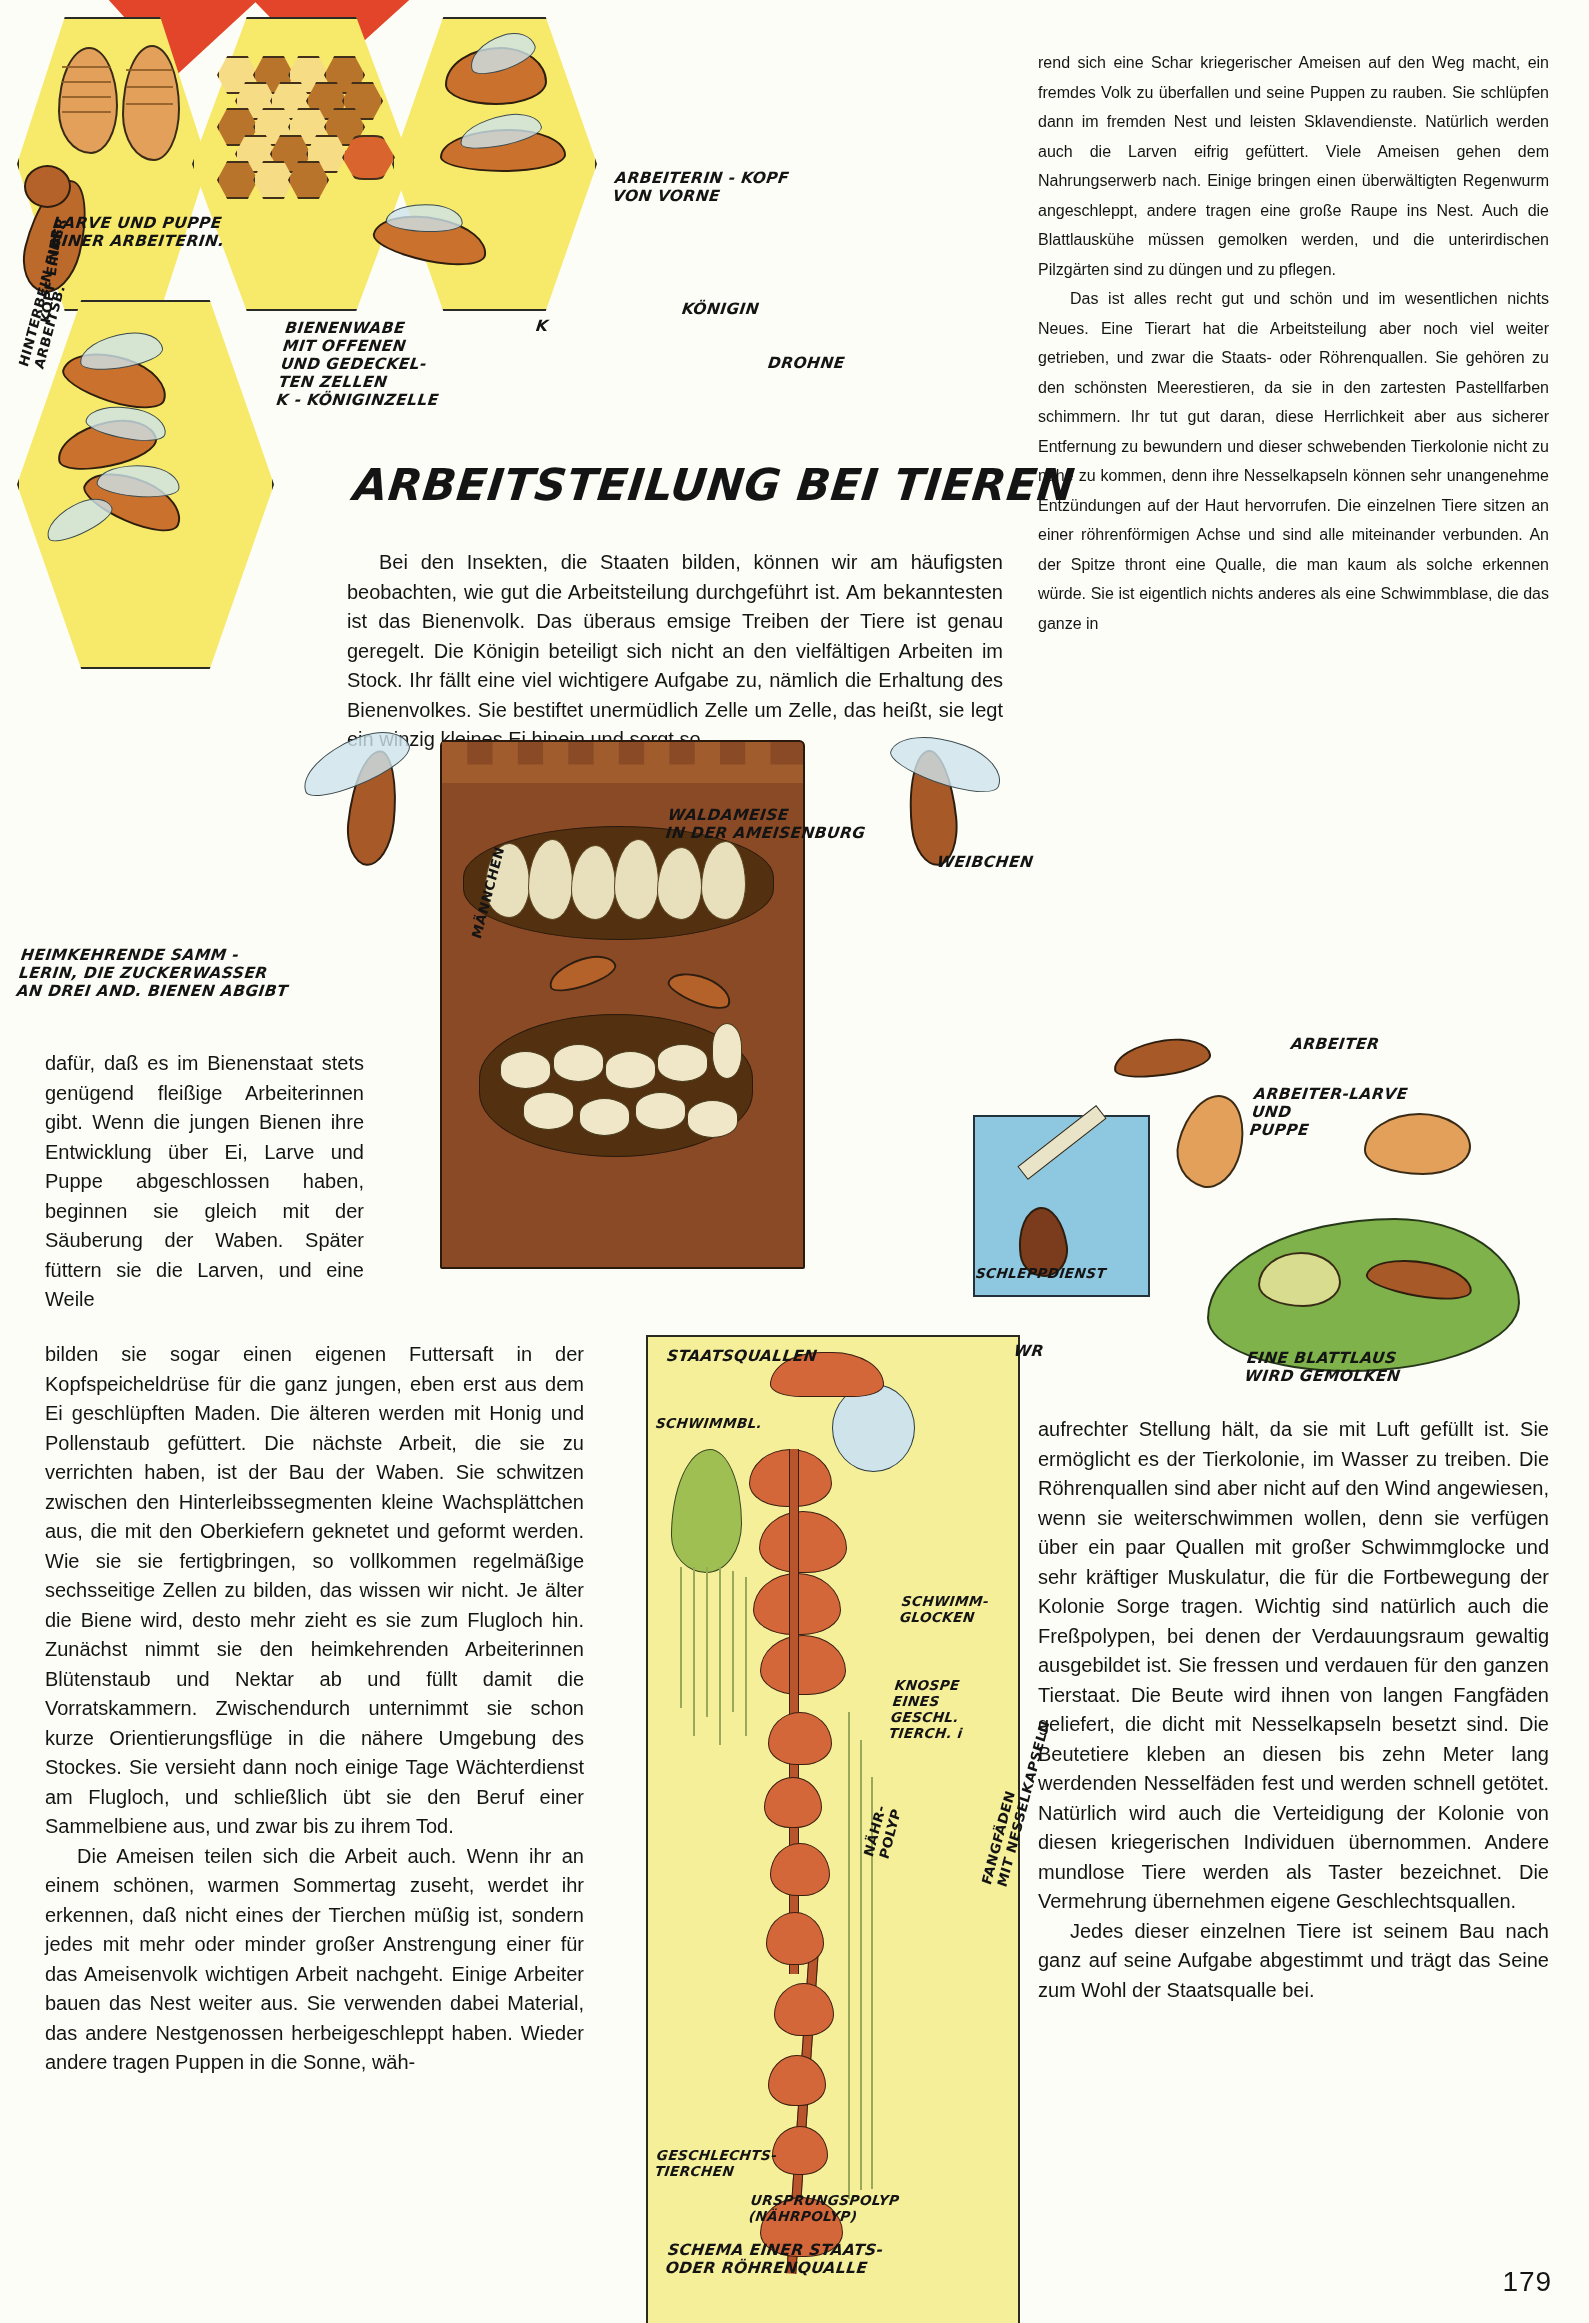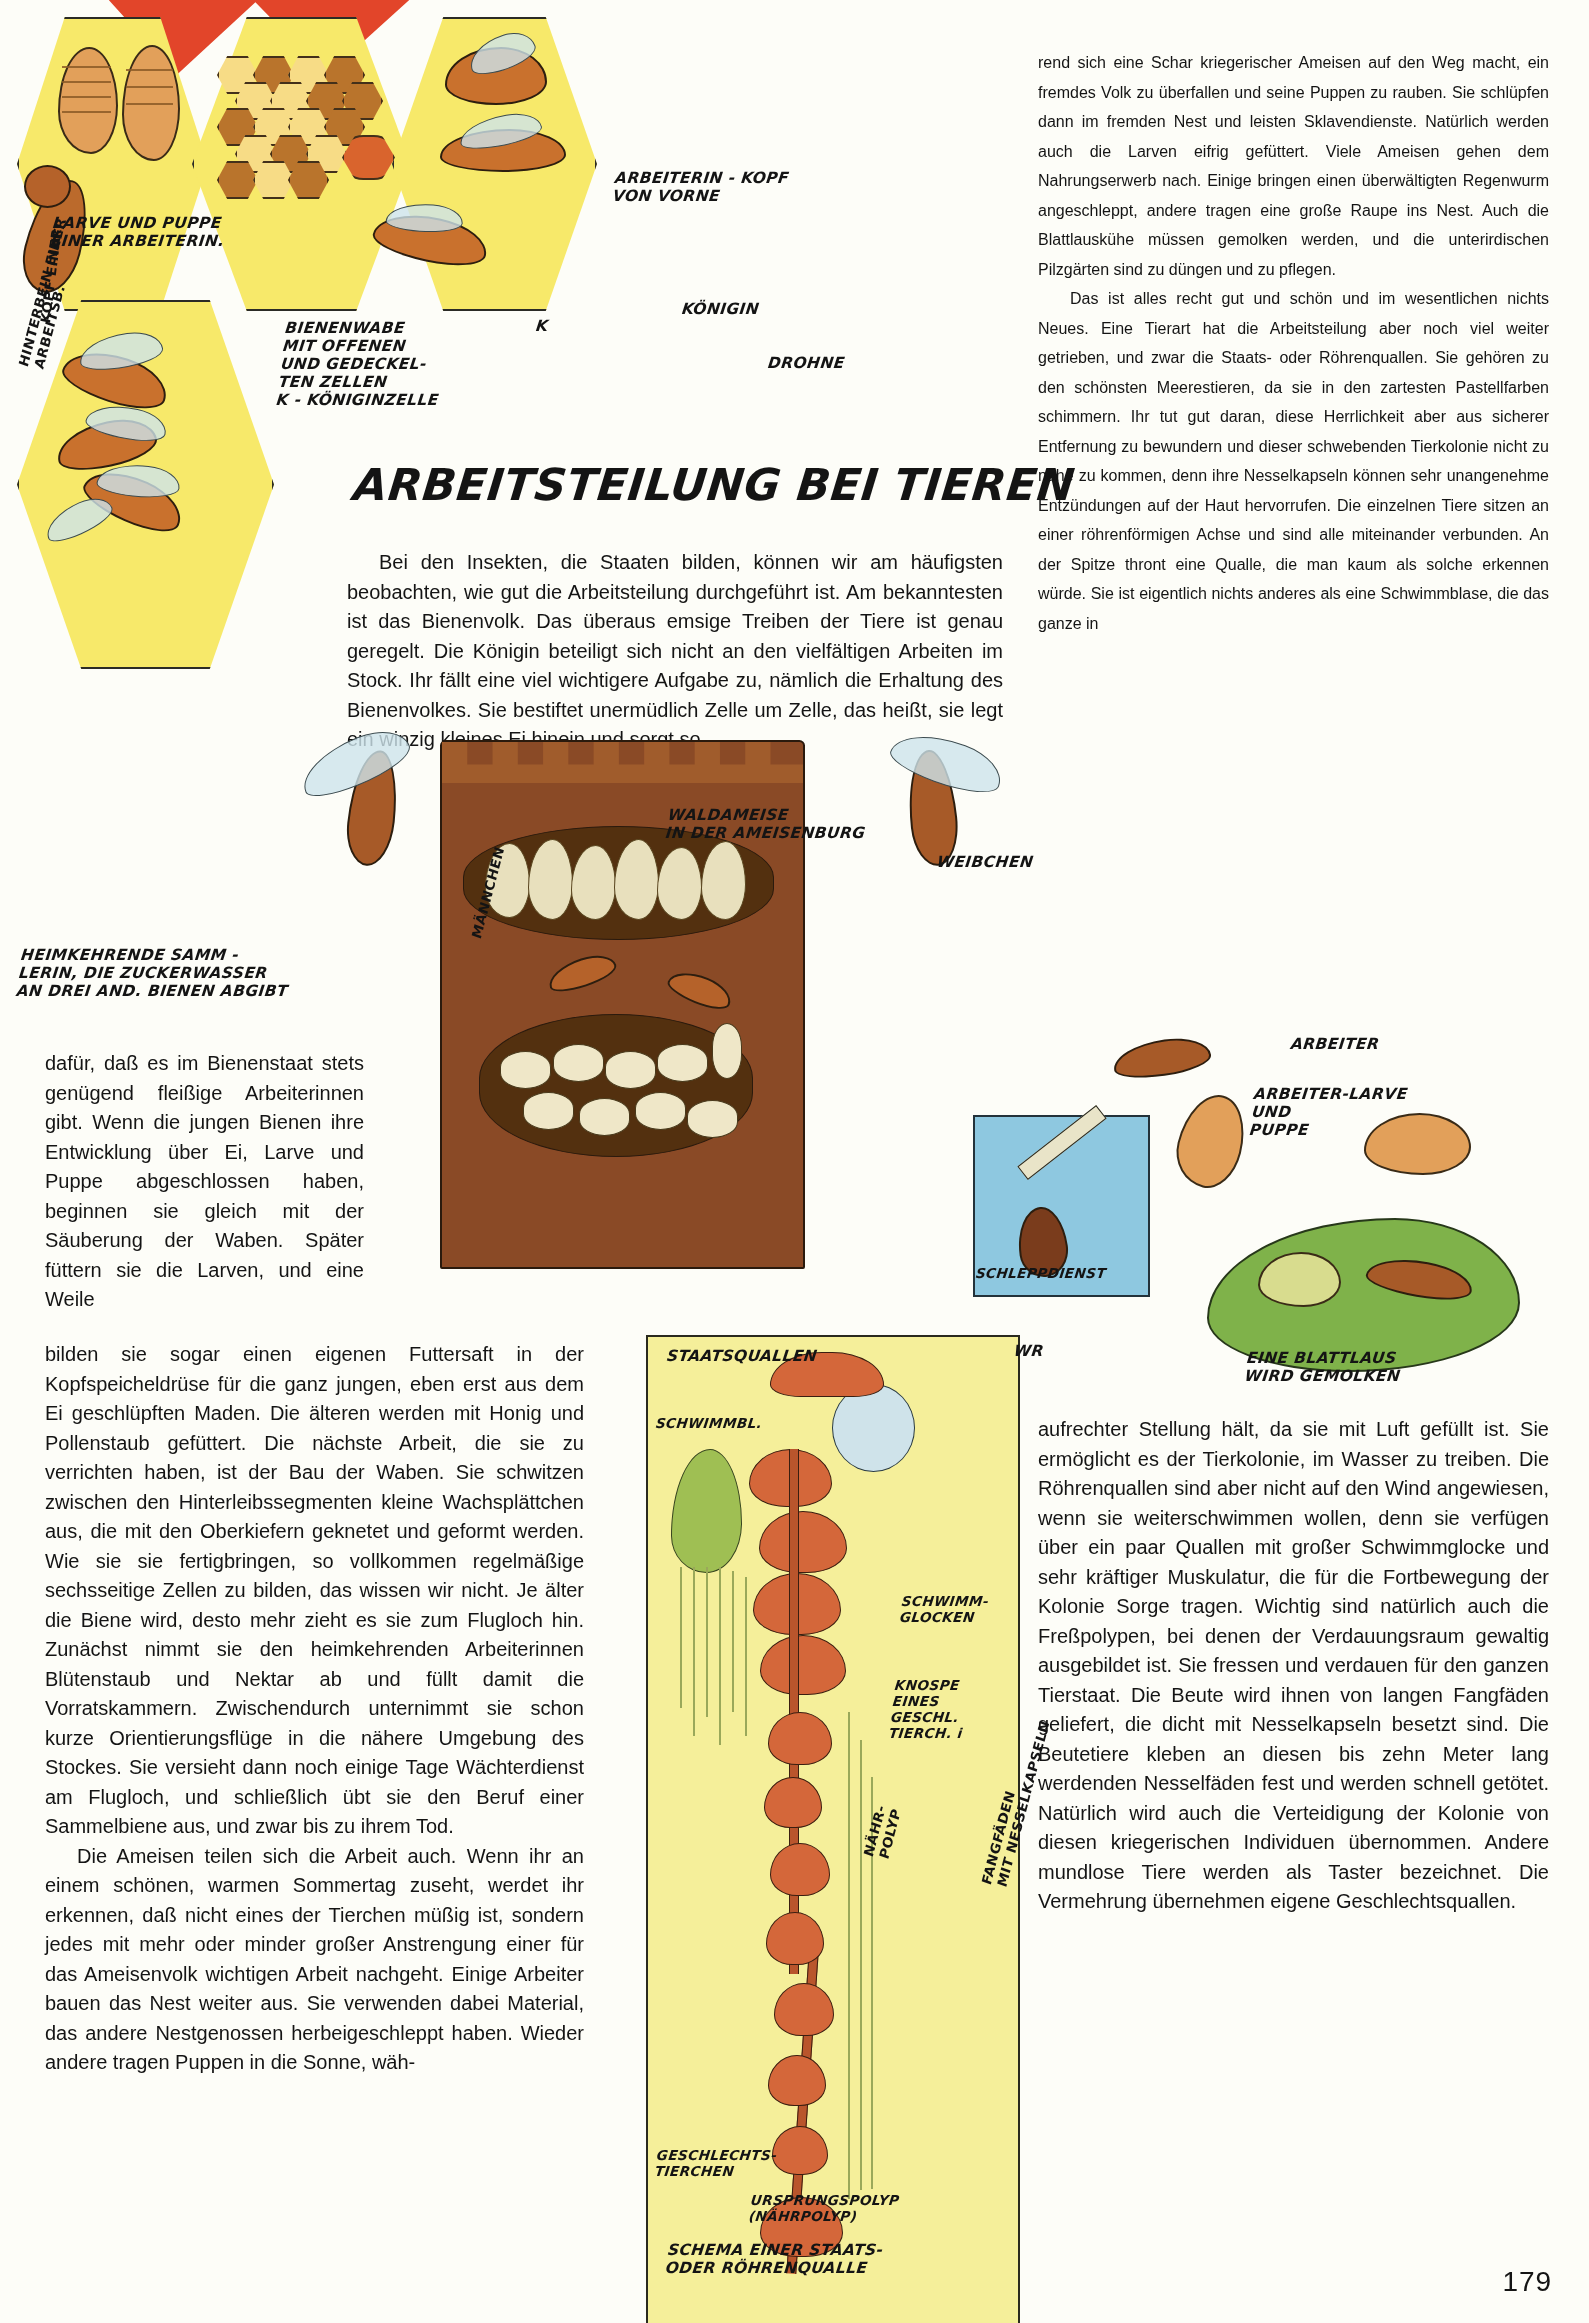--- a/index.html
+++ b/index.html
@@ -398,17 +398,18 @@
     <p>Die Ameisen teilen sich die Arbeit auch. Wenn ihr an einem schönen, warmen Sommertag zuseht, werdet ihr erkennen, daß nicht eines der Tierchen müßig ist, sondern jedes mit mehr oder minder großer Anstrengung einer für das Ameisenvolk wichtigen Arbeit nachgeht. Einige Arbeiter bauen das Nest weiter aus. Sie verwenden dabei Material, das andere Nestgenossen herbeigeschleppt haben. Wieder andere tragen Puppen in die Sonne, wäh-</p>
   </div>
 
   <div class="col-right">
     <p class="noind">rend sich eine Schar kriegerischer Ameisen auf den Weg macht, ein fremdes Volk zu überfallen und seine Puppen zu rauben. Sie schlüpfen dann im fremden Nest und leisten Sklavendienste. Natürlich werden auch die Larven eifrig gefüttert. Viele Ameisen gehen dem Nahrungserwerb nach. Einige bringen einen überwältigten Regenwurm angeschleppt, andere tragen eine große Raupe ins Nest. Auch die Blattlauskühe müssen gemolken werden, und die unterirdischen Pilzgärten sind zu düngen und zu pflegen.</p>
     <p>Das ist alles recht gut und schön und im wesentlichen nichts Neues. Eine Tierart hat die Arbeitsteilung aber noch viel weiter getrieben, und zwar die Staats- oder Röhrenquallen. Sie gehören zu den schönsten Meerestieren, da sie in den zartesten Pastellfarben schimmern. Ihr tut gut daran, diese Herrlichkeit aber aus sicherer Entfernung zu bewundern und dieser schwebenden Tierkolonie nicht zu nahe zu kommen, denn ihre Nesselkapseln können sehr unangenehme Entzündungen auf der Haut hervorrufen. Die einzelnen Tiere sitzen an einer röhrenförmigen Achse und sind alle miteinander verbunden. An der Spitze thront eine Qualle, die man kaum als solche erkennen würde. Sie ist eigentlich nichts anderes als eine Schwimmblase, die das ganze in</p>
   </div>
 
   <div class="col-right2">
     <p class="noind">aufrechter Stellung hält, da sie mit Luft gefüllt ist. Sie ermöglicht es der Tierkolonie, im Wasser zu treiben. Die Röhrenquallen sind aber nicht auf den Wind angewiesen, wenn sie weiterschwimmen wollen, denn sie verfügen über ein paar Quallen mit großer Schwimmglocke und sehr kräftiger Muskulatur, die für die Fortbewegung der Kolonie Sorge tragen. Wichtig sind natürlich auch die Freßpolypen, bei denen der Verdauungsraum gewaltig ausgebildet ist. Sie fressen und verdauen für den ganzen Tierstaat. Die Beute wird ihnen von langen Fangfäden geliefert, die dicht mit Nesselkapseln besetzt sind. Die Beutetiere kleben an diesen bis zehn Meter lang werdenden Nesselfäden fest und werden schnell getötet. Natürlich wird auch die Verteidigung der Kolonie von diesen kriegerischen Individuen übernommen. Andere mundlose Tiere werden als Taster bezeichnet. Die Vermehrung übernehmen eigene Geschlechtsquallen.</p>
+    <p>Jedes dieser einzelnen Tiere ist seinem Bau nach ganz auf seine Aufgabe abgestimmt und trägt das Seine zum Wohl der Staatsqualle bei.</p>
   </div>
 
   <div class="pageno">179</div>
 </div>
 
 
 </body></html>

